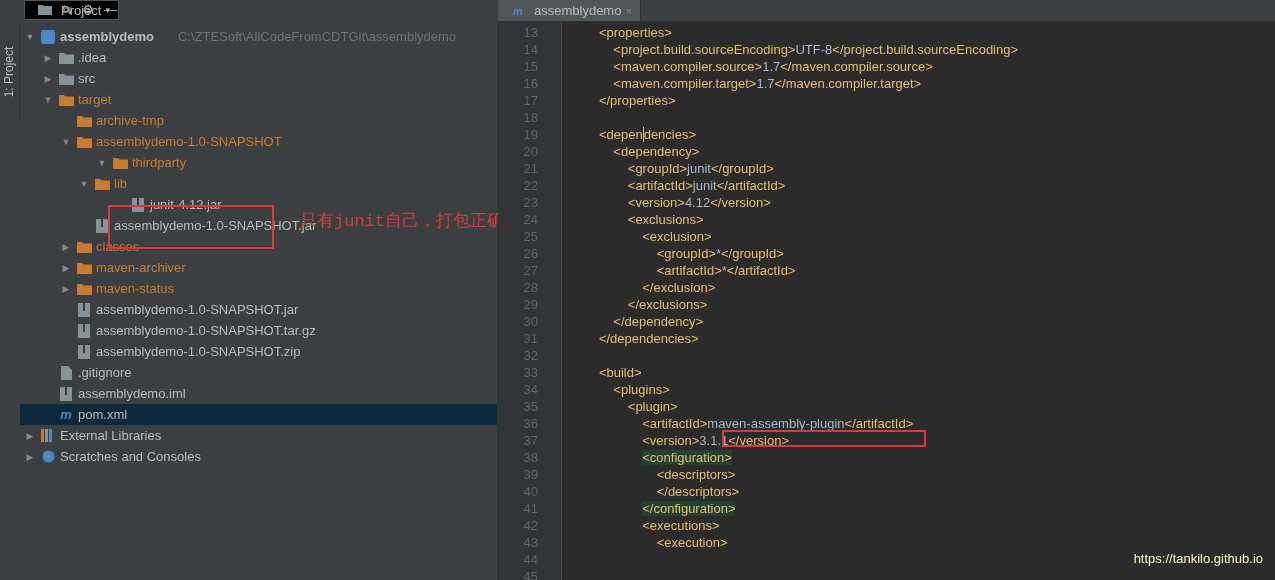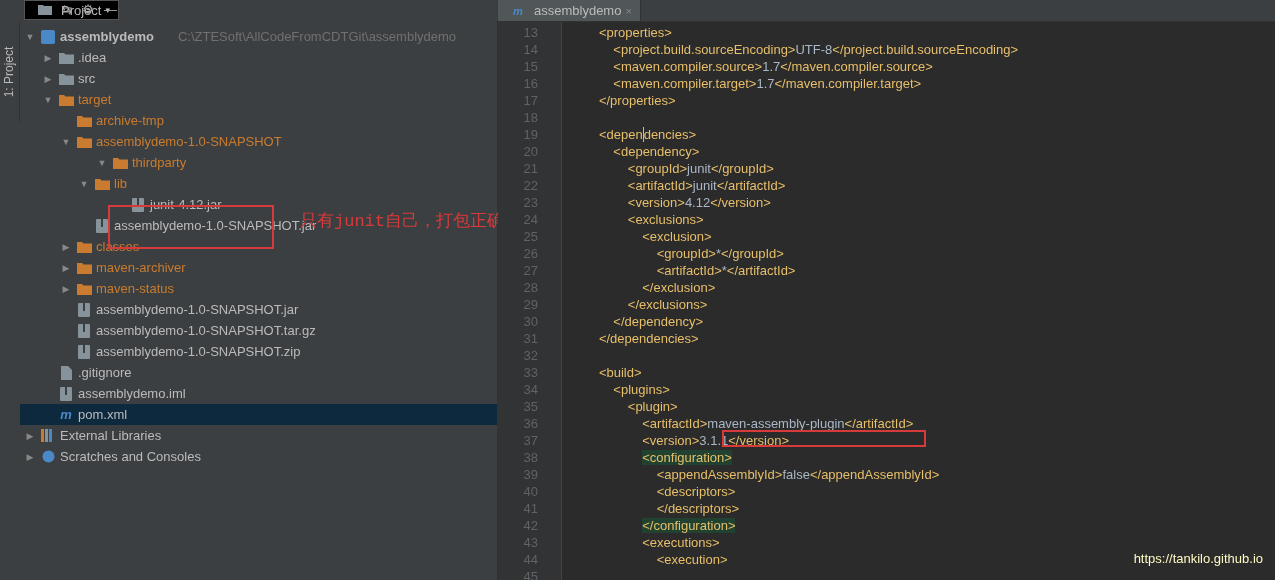--- a/index.html
+++ b/index.html
@@ -353,21 +353,20 @@
         <div class="code-line">                <span class="tag">&lt;/exclusions&gt;</span></div>
         <div class="code-line">            <span class="tag">&lt;/dependency&gt;</span></div>
         <div class="code-line">        <span class="tag">&lt;/dependencies&gt;</span></div>
         <div class="code-line"></div>
         <div class="code-line">        <span class="tag">&lt;build&gt;</span></div>
         <div class="code-line">            <span class="tag">&lt;plugins&gt;</span></div>
         <div class="code-line">                <span class="tag">&lt;plugin&gt;</span></div>
         <div class="code-line">                    <span class="tag">&lt;artifactId&gt;</span>maven-assembly-plugin<span class="tag">&lt;/artifactId&gt;</span></div>
         <div class="code-line">                    <span class="tag">&lt;version&gt;</span>3.1.1<span class="tag">&lt;/version&gt;</span></div>
         <div class="code-line">                    <span class="tag hl-green">&lt;configuration&gt;</span></div>
-        <div class="code-line">                        <span class="tag">&lt;appendAssemblyId&gt;</span>false<span class="tag">&lt;/appendAssemblyId&gt;</span></div>
         <div class="code-line">                        <span class="tag">&lt;descriptors&gt;</span></div>
         <div class="code-line">                        <span class="tag">&lt;/descriptors&gt;</span></div>
         <div class="code-line">                    <span class="tag hl-green">&lt;/configuration&gt;</span></div>
         <div class="code-line">                    <span class="tag">&lt;executions&gt;</span></div>
         <div class="code-line">                        <span class="tag">&lt;execution&gt;</span></div>
         <div class="red-box" style="left: 160px; top: 408px; width: 204px; height: 17px;"></div>
       </div>
   </div>
 </div>
 

